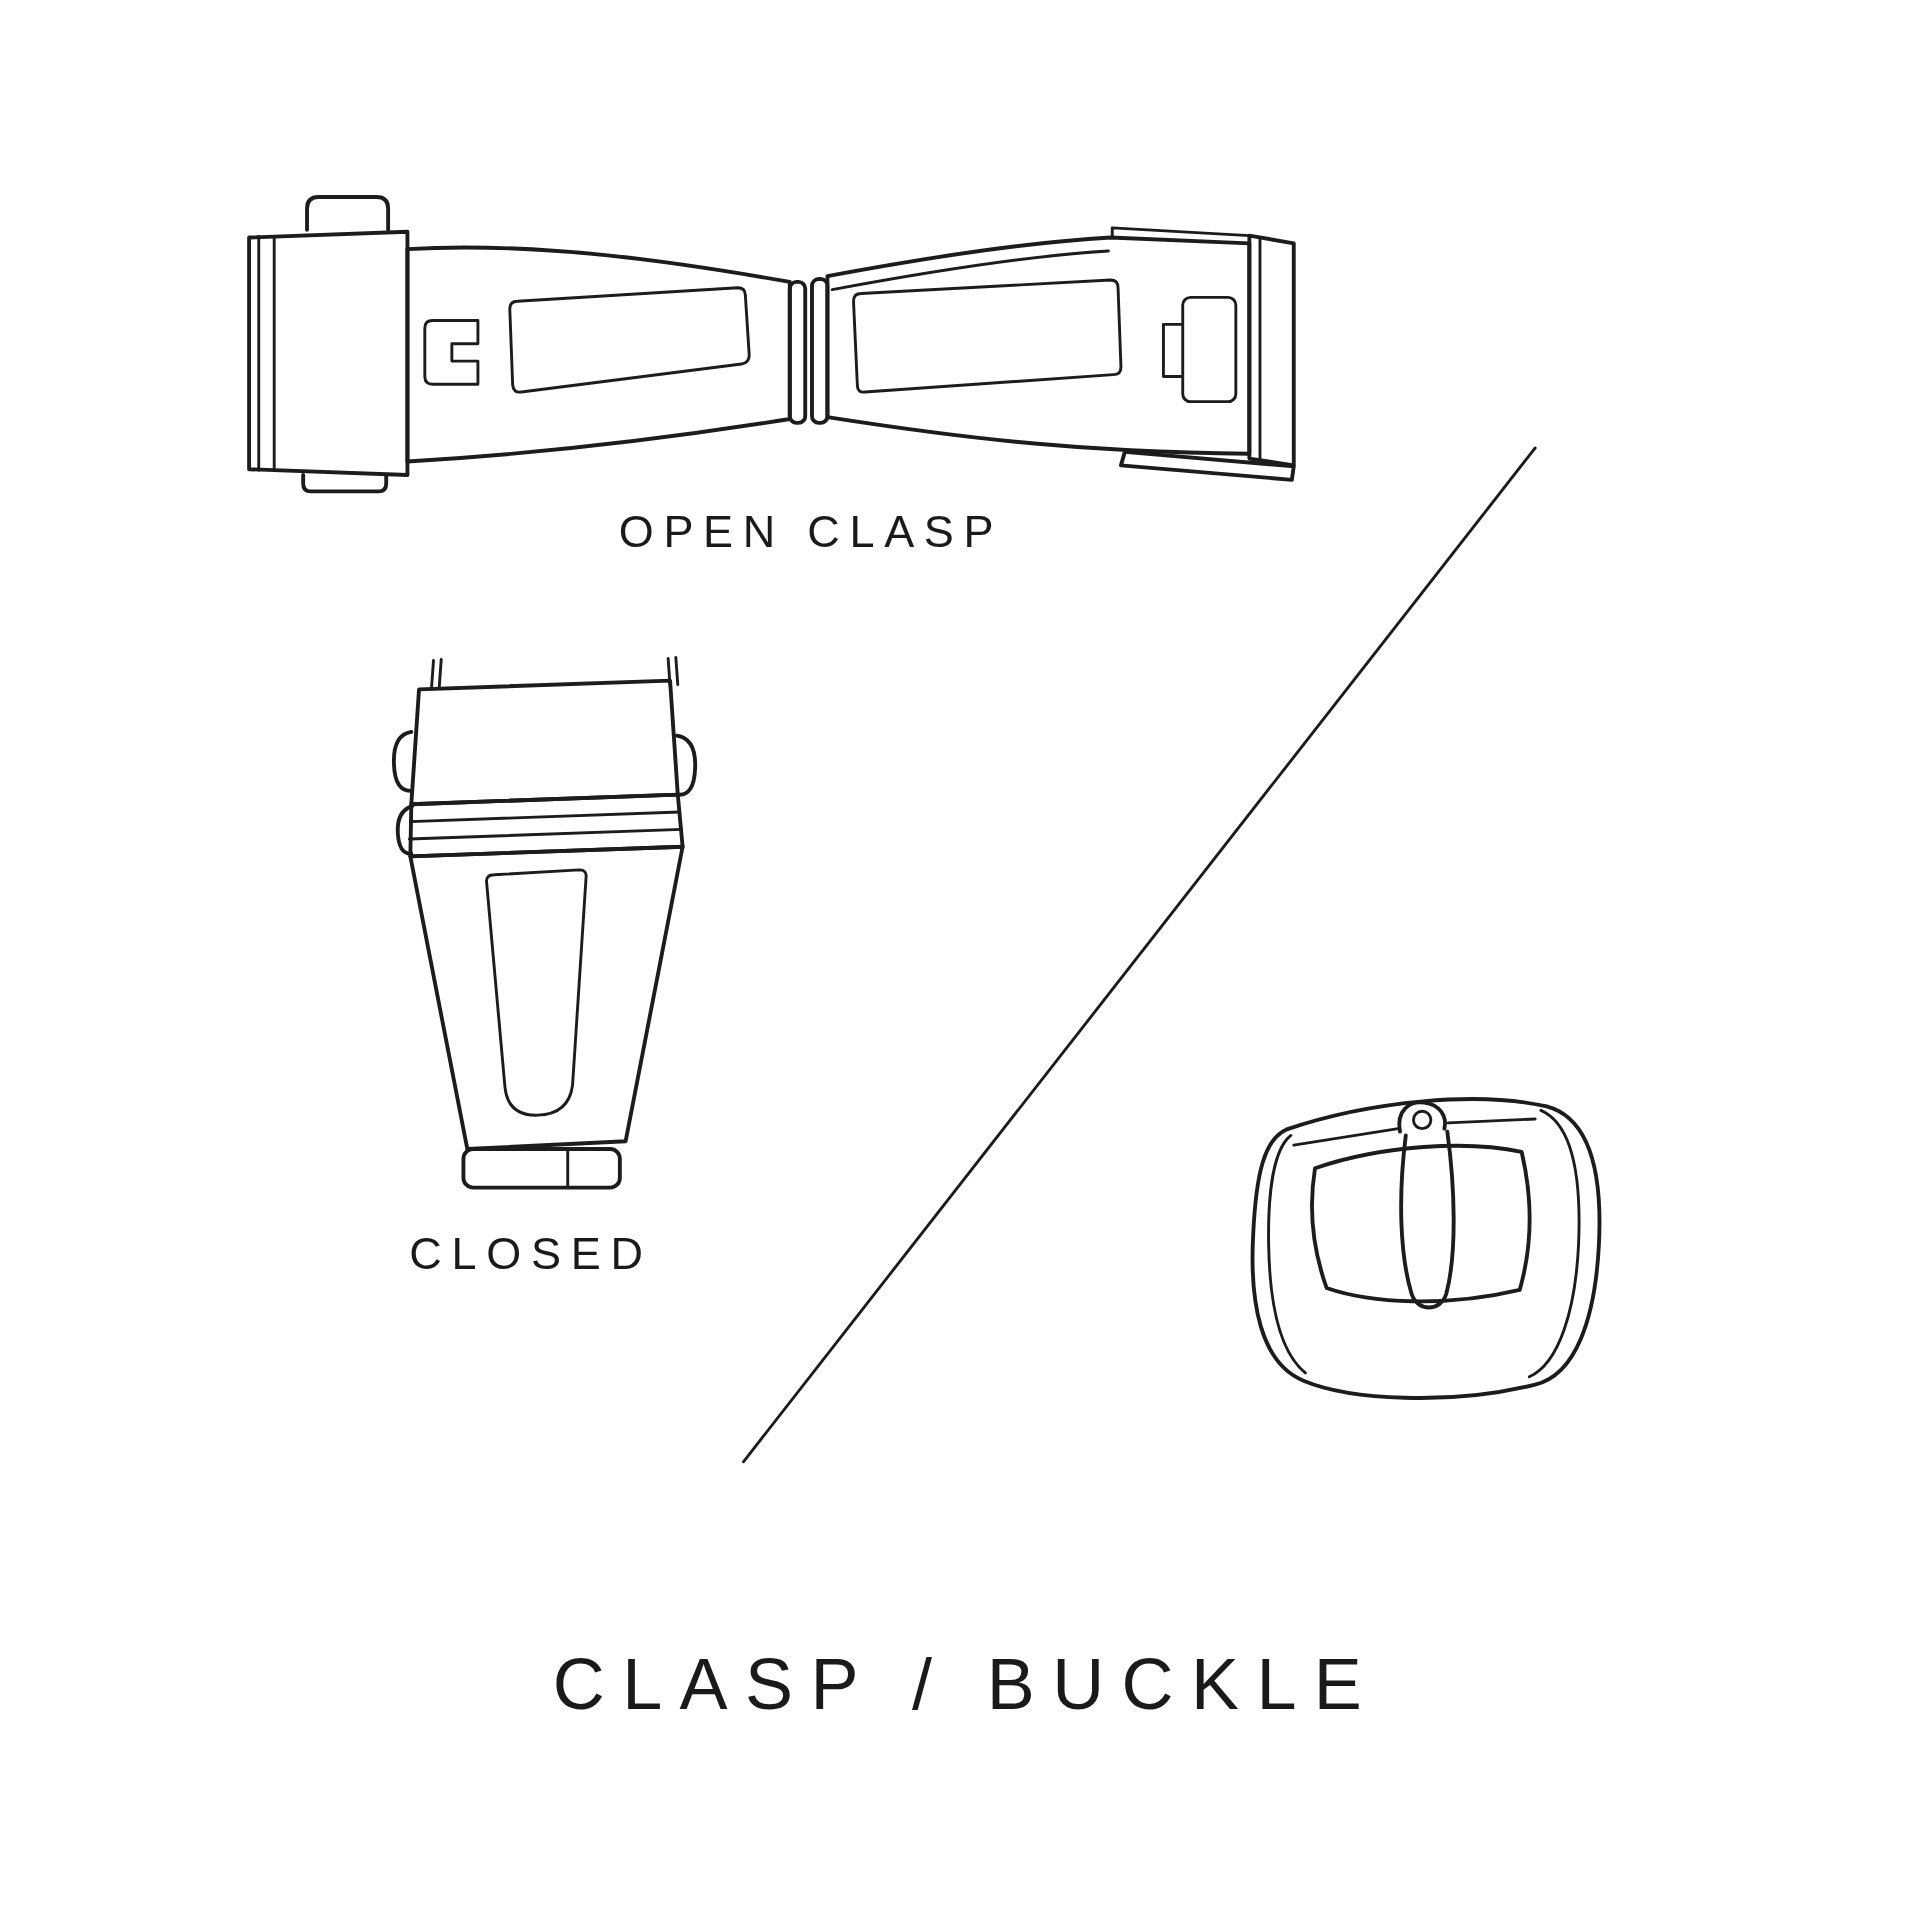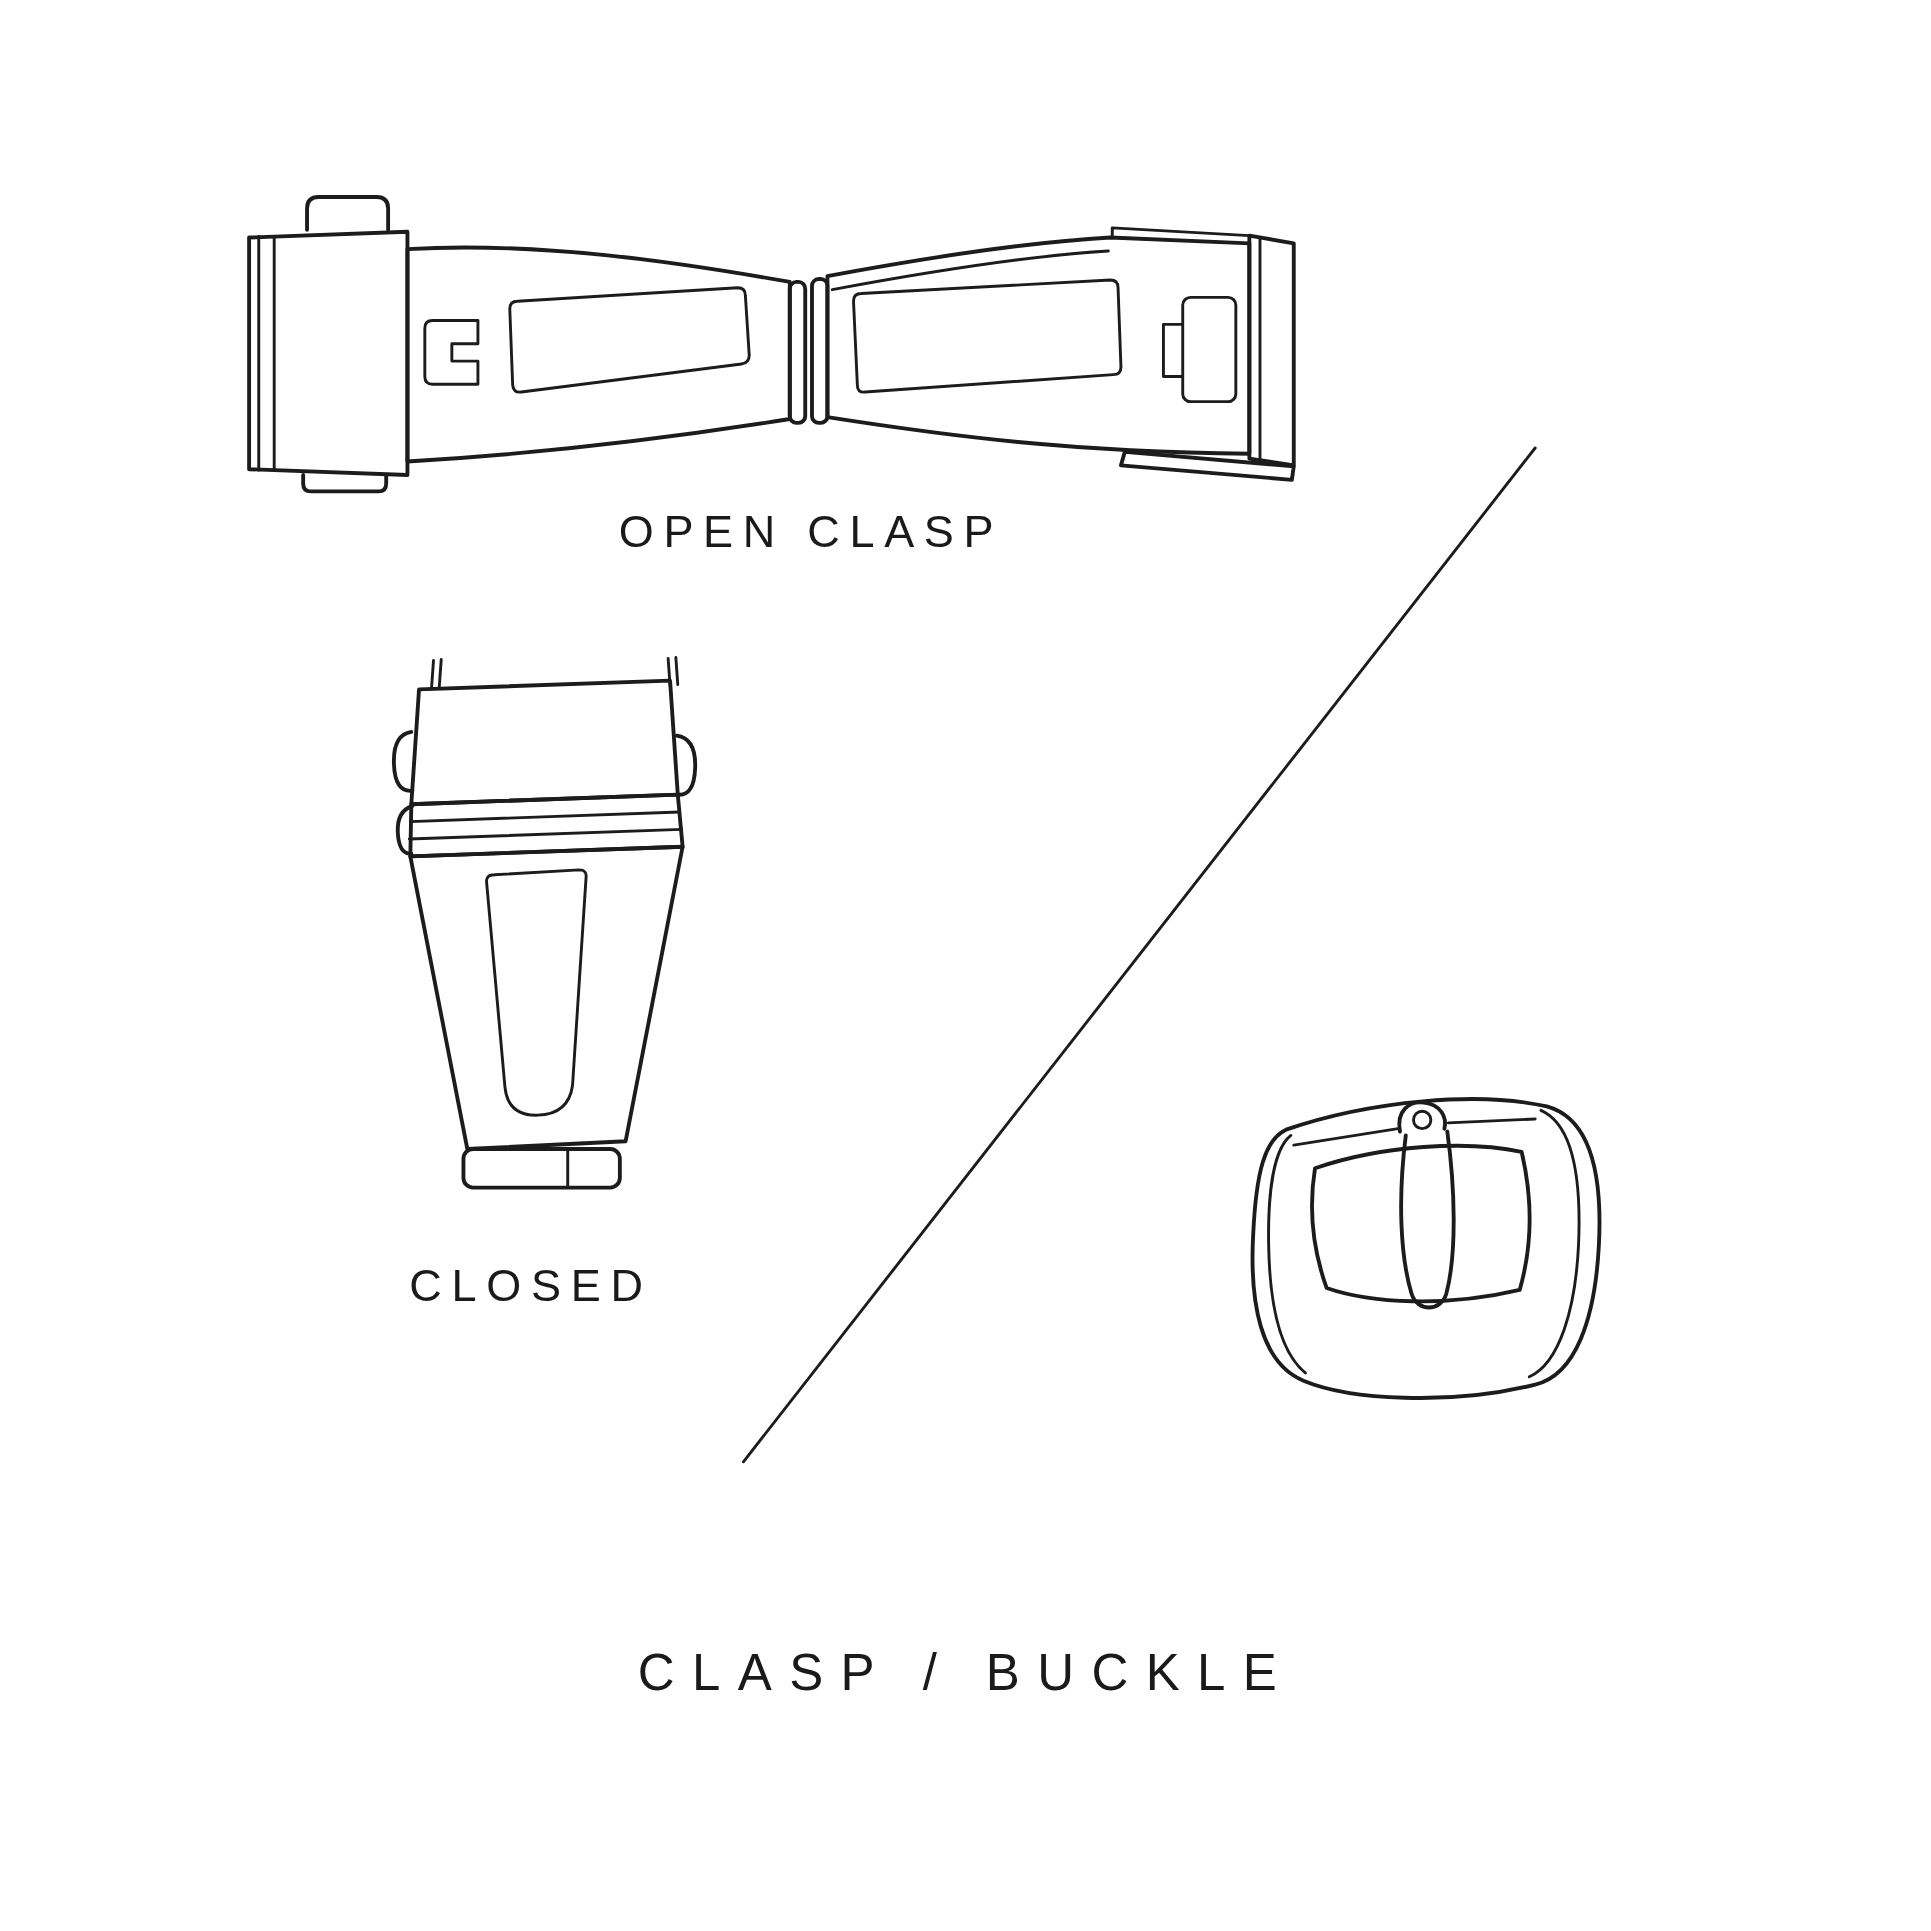--- a/index.html
+++ b/index.html
@@ -46,21 +46,21 @@
     transform: translateX(-50%);
     font-size: 45px;
     letter-spacing: 9.7px;
     color: var(--text);
     white-space: nowrap;
     font-weight: 400;
   }
   .title {
     position: absolute;
     transform: translateX(-50%);
-    font-size: 51px;
+    font-size: 72px;
     letter-spacing: 17.4px;
     color: var(--text);
     white-space: nowrap;
     font-weight: 500;
   }
 </style>
 </head>
 <body>
 
 <div class="canvas">
@@ -120,17 +120,17 @@
       <path class="ln thin" d="M1340,1186 L1448,1169"></path>
       <path class="ln thin" d="M1500,1163 L1590,1159"></path>
       <circle class="ln thin" cx="1473" cy="1160" r="9"></circle>
       <path class="ln" d="M1450,1172 C1446,1150 1460,1140 1475,1142 C1492,1144 1499,1157 1496,1169"></path>
       <path class="ln" d="M1456,1176 C1448,1240 1450,1300 1462,1340 C1468,1359 1492,1359 1498,1340 C1509,1298 1507,1230 1499,1172"></path>
     </g>
   </svg>
 
   <div class="label" style="left:811px; top:506px;">OPEN CLASP</div>
 
-  <div class="label" style="left:531px; top:1228px;margin-top:32px;">CLOSED</div>
+  <div class="label" style="left:531px; top:1228px;">CLOSED</div>
 
   <div class="title" style="left:966px; top:1643px;">CLASP / BUCKLE</div>
 </div>
 
 
 </body></html>

